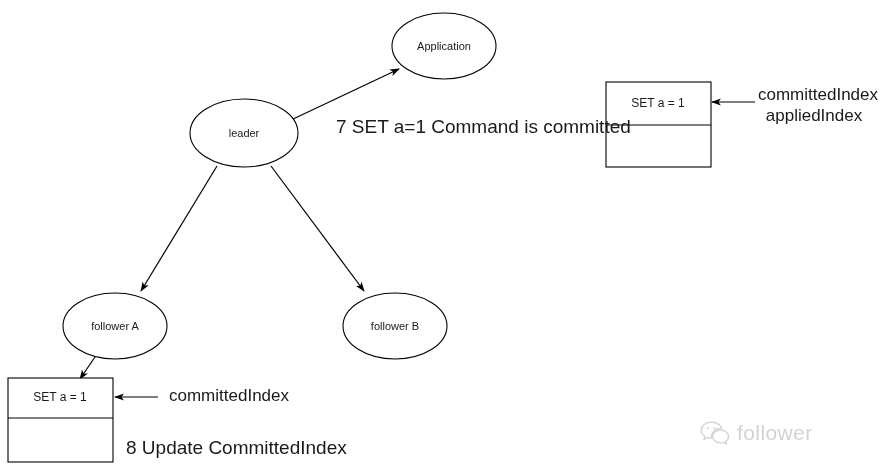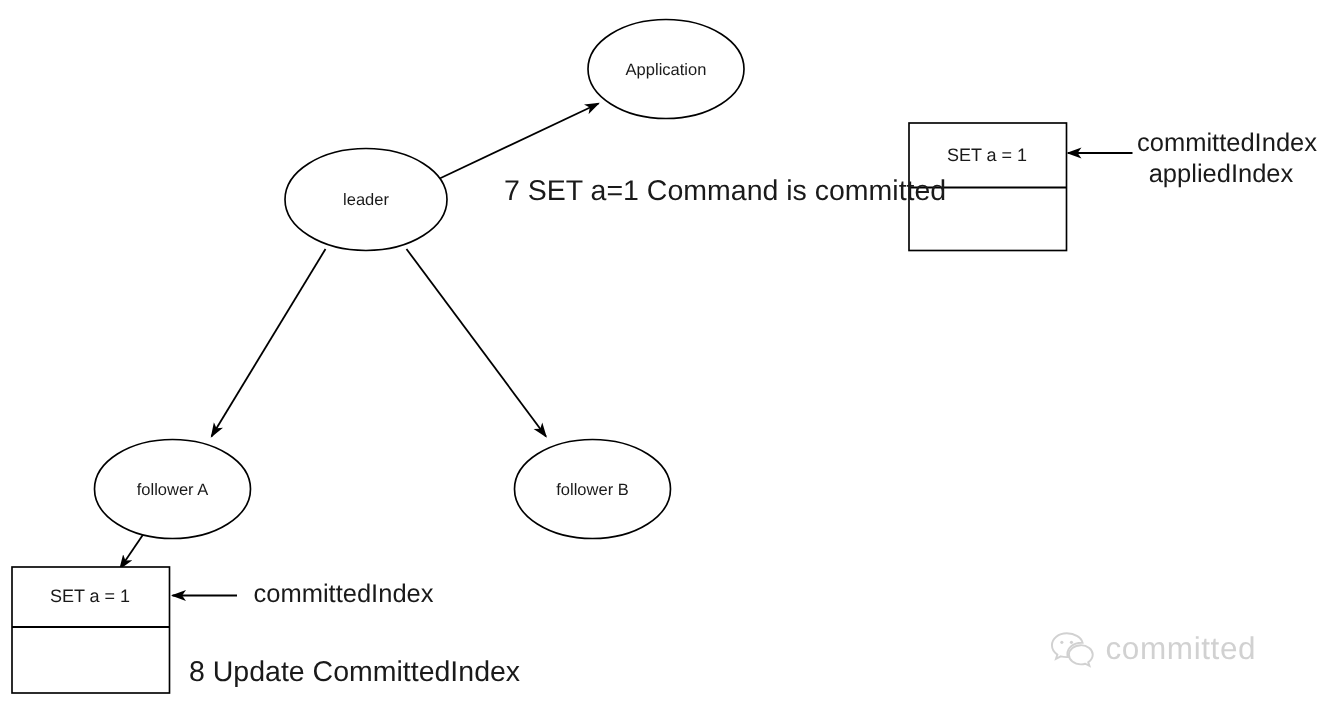--- a/index.html
+++ b/index.html
@@ -154,16 +154,16 @@
   <div id="watermark">
     <svg class="wm-icon" width="30" height="26" viewBox="0 0 30 26">
       <path d="M11.2 2.2C5.7 2.2 1.3 5.8 1.3 10.2c0 2.5 1.4 4.7 3.6 6.2l-0.9 2.8 3.2-1.6
                c1.2 0.3 2.5 0.5 3.8 0.5 0.3 0 0.6 0 0.9 0-0.2-0.6-0.3-1.3-0.3-2
                0-4.2 4.1-7.6 9.2-7.6 0.3 0 0.6 0 0.9 0C21 5.2 16.6 2.2 11.2 2.2z" fill="none" stroke="#6a6a6a" stroke-width="1.3"></path>
       <circle cx="7.9" cy="8.2" r="1.05" fill="#6a6a6a"></circle>
       <circle cx="14.3" cy="8.2" r="1.05" fill="#6a6a6a"></circle>
       <path d="M20.6 10.1c-4.4 0-8 2.9-8 6.4 0 3.6 3.6 6.4 8 6.4 1 0 2-0.1 2.9-0.4
                l2.8 1.4-0.8-2.4c1.8-1.2 3-3 3-5.1 0-3.5-3.6-6.3-7.9-6.3z" fill="none" stroke="#6a6a6a" stroke-width="1.3"></path>
     </svg>
-    <span class="wm-text">committed</span>
+    <span class="wm-text">follower</span>
   </div>
 
 </div>
 
 </body></html>

